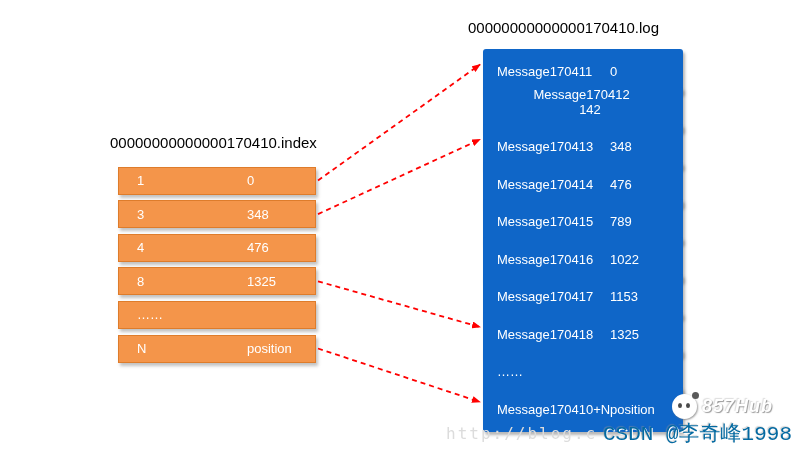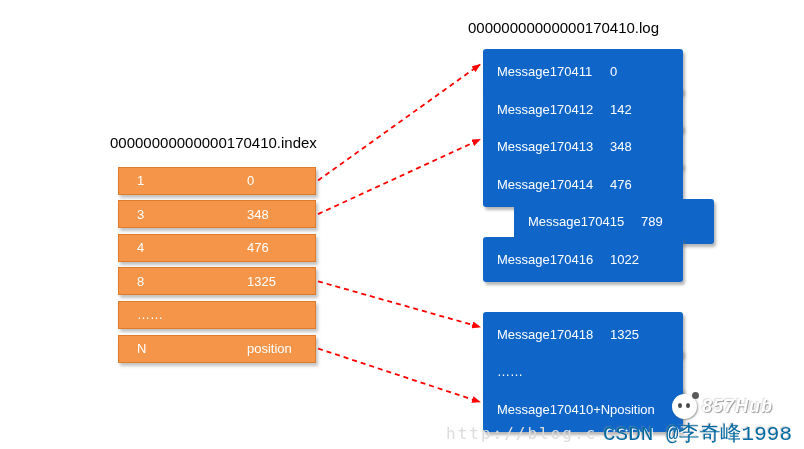--- a/index.html
+++ b/index.html
@@ -155,39 +155,43 @@
       <div class="row orange" style="top: 334.5px;">
         <span class="c1">N</span>
         <span class="c2">position</span>
       </div>
     </div>
   <div class="table-layer" id="log-table">
       <div class="row blue" style="top: 49px;">
         <span class="c1">Message170411</span>
         <span class="c2">0</span>
       </div>
-      <div class="row blue" style="top: 86.5px;">
+      <div class="row blue" style="top: 86.5px; flex-direction: column;">
         <span class="c1">Message170412</span>
         <span class="c2">142</span>
       </div>
       <div class="row blue" style="top: 124px;">
         <span class="c1">Message170413</span>
         <span class="c2">348</span>
       </div>
       <div class="row blue" style="top: 161.5px;">
         <span class="c1">Message170414</span>
         <span class="c2">476</span>
       </div>
-      <div class="row blue" style="top: 199px; margin-left: 31px;">
+      <div class="row blue" style="top: 199px;">
         <span class="c1">Message170415</span>
         <span class="c2">789</span>
       </div>
       <div class="row blue" style="top: 236.5px;">
         <span class="c1">Message170416</span>
         <span class="c2">1022</span>
+      </div>
+      <div class="row blue" style="top: 274px;">
+        <span class="c1">Message170417</span>
+        <span class="c2">1153</span>
       </div>
       <div class="row blue" style="top: 311.5px;">
         <span class="c1">Message170418</span>
         <span class="c2">1325</span>
       </div>
       <div class="row blue" style="top: 349px;">
         <span class="c1">……</span>
         <span class="c2"></span>
       </div>
       <div class="row blue" style="top: 386.5px;">

